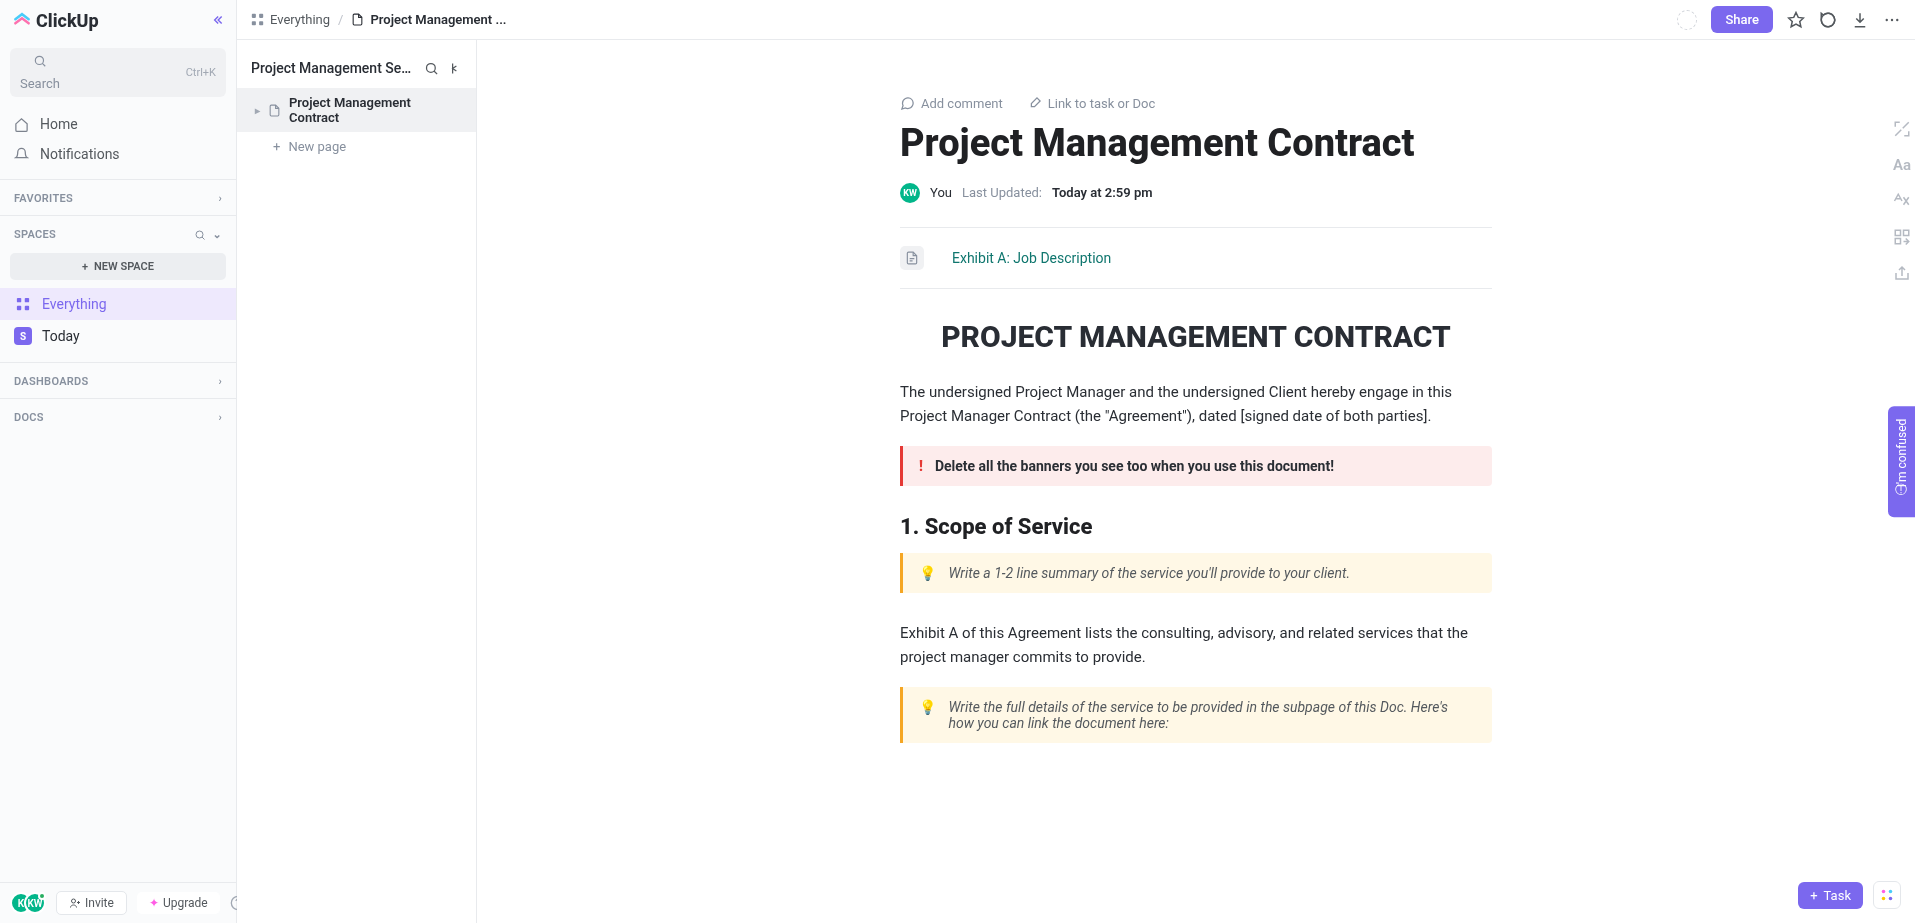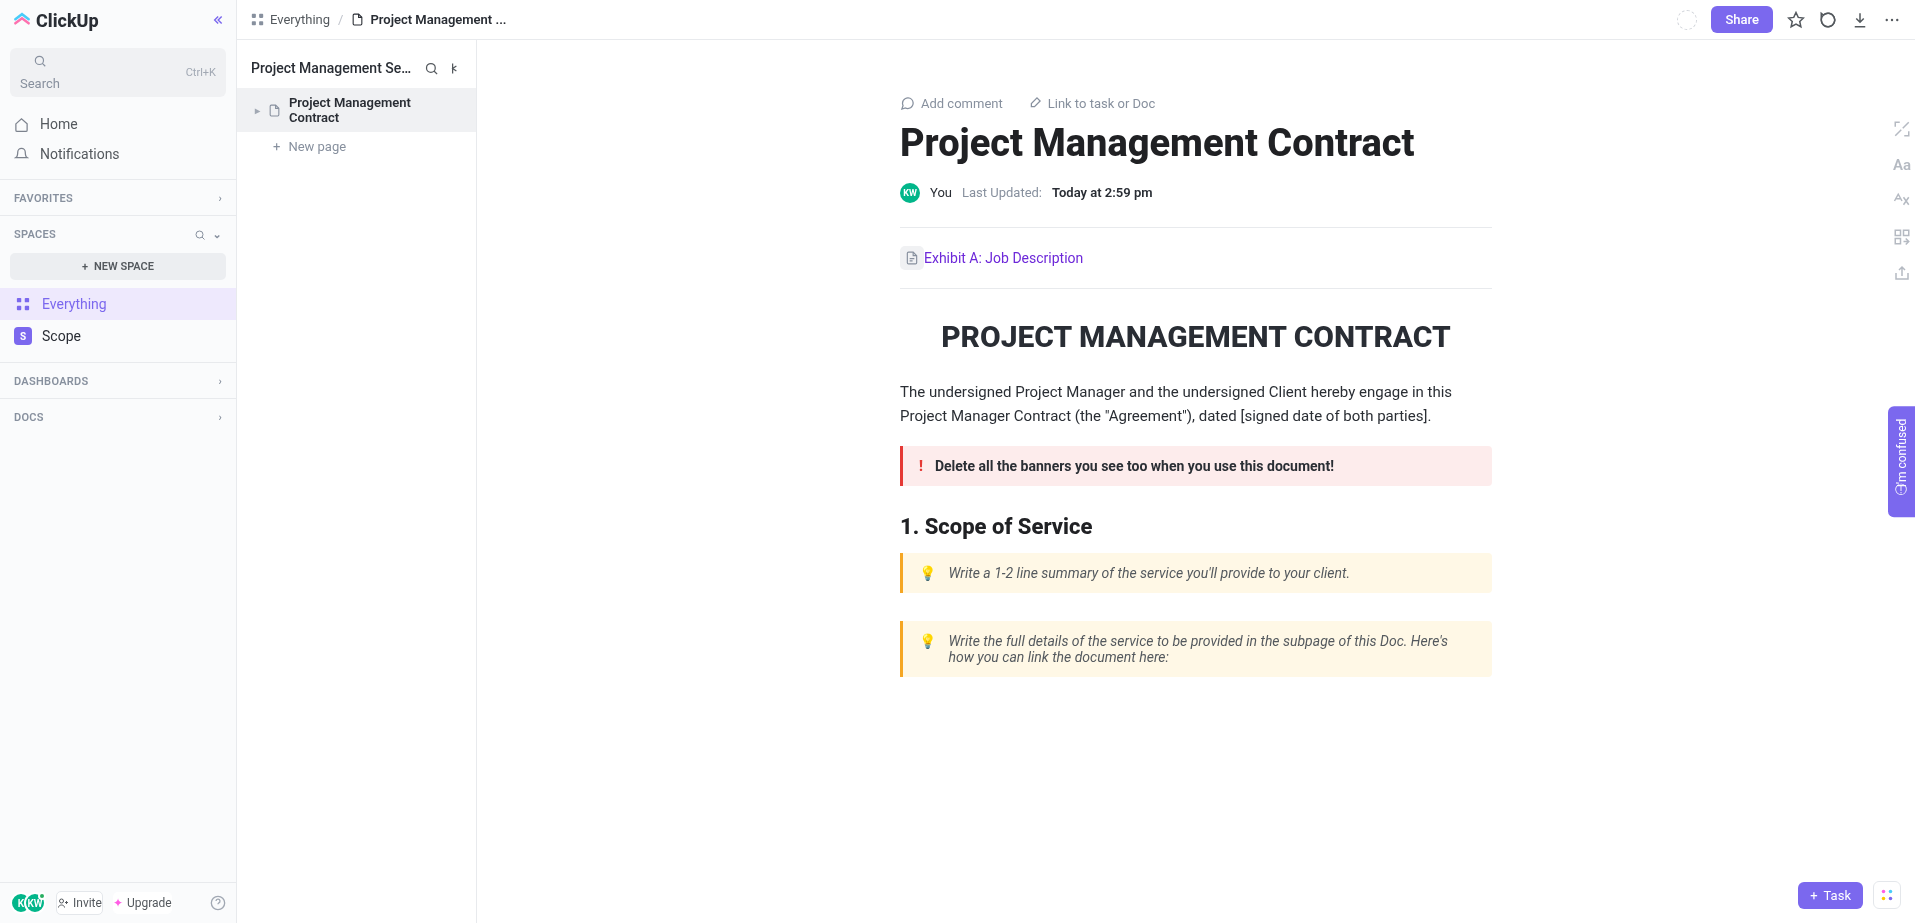--- a/index.html
+++ b/index.html
@@ -95,21 +95,21 @@
   margin-top: auto;
   border-top: 1px solid #e8eaed;
   padding: 8px 10px;
   display: flex; align-items: center; gap: 10px;
 }
 .avatar-stack { display: flex; }
 .avatar { width: 22px; height: 22px; border-radius: 50%; border: 2px solid #fff; margin-left: -8px; font-size:10px; display:flex;align-items:center;justify-content:center;color:#fff;font-weight:600; position:relative;}
 .avatar:first-child { margin-left: 0; }
 .avatar.k { background: #02b68a; }
 .avatar.kw { background: #02b68a; }
-.footer-btn { font-size: 12px; color: #54595e; padding:4px 0; border:1px solid #e4e7eb; border-radius:5px; display:flex; align-items:center; gap:4px; cursor:pointer; background:#fff;}
+.footer-btn { font-size: 12px; color: #54595e; padding:4px 12px; border:1px solid #e4e7eb; border-radius:5px; display:flex; align-items:center; gap:4px; cursor:pointer; background:#fff;}
 .footer-btn.upgrade { border: none; }
 .help-icon { color:#a1a8b3; margin-left:auto; cursor:pointer;}
 
 .content { flex: 1; display: flex; flex-direction: column; }
 .topbar {
   height: 40px; border-bottom: 1px solid #e8eaed;
   display: flex; align-items: center; padding: 0 14px; gap: 10px;
 }
 .breadcrumb { display: flex; align-items: center; gap: 8px; color: #54595e; font-size: 13px; }
 .breadcrumb .sep { color: #c0c4cc; }
@@ -150,21 +150,21 @@
 .doc-top-actions { display:flex; gap:24px; color:#87909e; font-size:13px; margin-bottom:10px;}
 .doc-top-actions .act { display:flex; align-items:center; gap:6px; cursor:pointer;}
 .doc-title { font-size: 38px; font-weight: 800; color:#202124; margin: 6px 0 16px; line-height:1.2;}
 .byline { display:flex; align-items:center; gap:10px; font-size:13px; color:#292d34; margin-bottom: 24px;}
 .byline .avatar-sm { width:20px;height:20px;border-radius:50%;background:#02b68a;color:#fff;font-size:9px;font-weight:700;display:flex;align-items:center;justify-content:center;}
 .byline .muted { color:#87909e;}
 .byline .strong { font-weight:600; color:#292d34;}
 .subpage-ref {
   border-top:1px solid #e8eaed; border-bottom:1px solid #e8eaed;
   padding: 18px 0; margin: 10px 0 30px;
-  display:flex; align-items:center; gap:0; color:#6d28d9; font-size:14px;text-align:right;
+  display:flex; align-items:center; gap:28px; color:#0f766e; font-size:14px;text-align:right;
 }
 .subpage-icon { width:24px;height:24px;border-radius:5px;background:#f0f1f3;display:flex;align-items:center;justify-content:center;color:#87909e;font-size:13px;}
 .doc-h1 { font-size:30px; font-weight:800; text-align:center; margin: 18px 0 26px;}
 .doc-p { font-size:15px; line-height:1.6; color:#2a2e34; margin-bottom:18px;}
 .redline { text-decoration: underline; text-decoration-color:#d93025; text-decoration-style:wavy; text-decoration-thickness:1px;}
 .banner {
   border-left: 3px solid;
   padding: 12px 16px;
   border-radius: 0 4px 4px 0;
   margin: 10px 0 28px;
@@ -280,21 +280,21 @@
             <rect x="1" y="1" width="5" height="5" rx="1"></rect>
             <rect x="10" y="1" width="5" height="5" rx="1"></rect>
             <rect x="1" y="10" width="5" height="5" rx="1"></rect>
             <rect x="10" y="10" width="5" height="5" rx="1"></rect>
           </svg>
       </span>
       <span>Everything</span>
     </div>
     <div class="space-item">
       <span class="space-badge s">S</span>
-      <span>Scope</span>
+      <span>Today</span>
     </div>
 
     <div class="section-divider" style="margin-top:10px"></div>
     <div class="section-header">
       <span>DASHBOARDS</span>
       <span>›</span>
     </div>
     <div class="section-divider"></div>
     <div class="section-header">
       <span>DOCS</span>
@@ -468,20 +468,21 @@
             <span class="banner-text">Delete all the banners you see too when you use this document!</span>
           </div>
 
           <h3 class="section-h2">1. Scope of Service</h3>
 
           <div class="banner yellow">
             <span class="banner-icon">💡</span>
             <span class="banner-text">Write a 1-2 line summary of the service you'll provide to your client.</span>
           </div>
 
+          <p class="doc-p">Exhibit A of this Agreement lists the consulting, advisory, and related services that the project manager commits to provide.</p>
 
           <div class="banner yellow">
             <span class="banner-icon">💡</span>
             <span class="banner-text">Write the full details of the service to be provided in the subpage of this Doc. Here's how you can link the document here:</span>
           </div>
         </div>
 
         <div class="right-rail">
           <span class="rail-icon">
               <svg width="18" height="18" viewBox="0 0 24 24" fill="none" stroke="currentColor" stroke-width="2">

